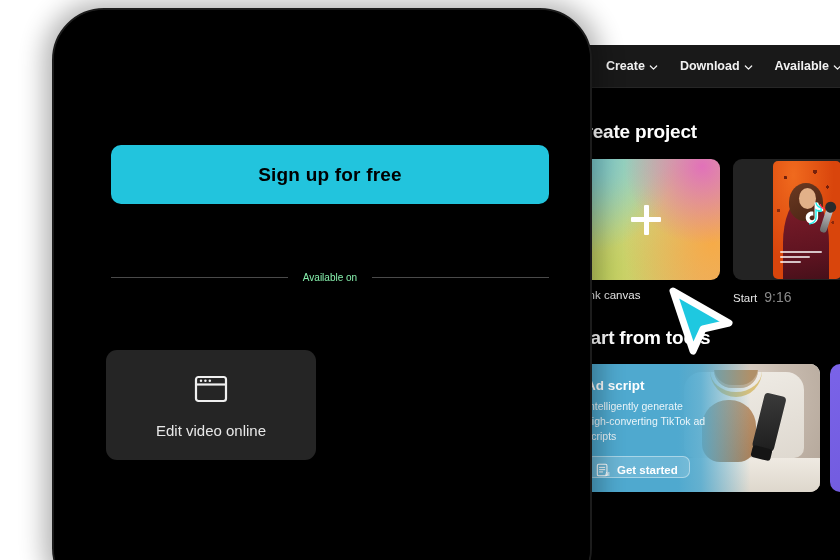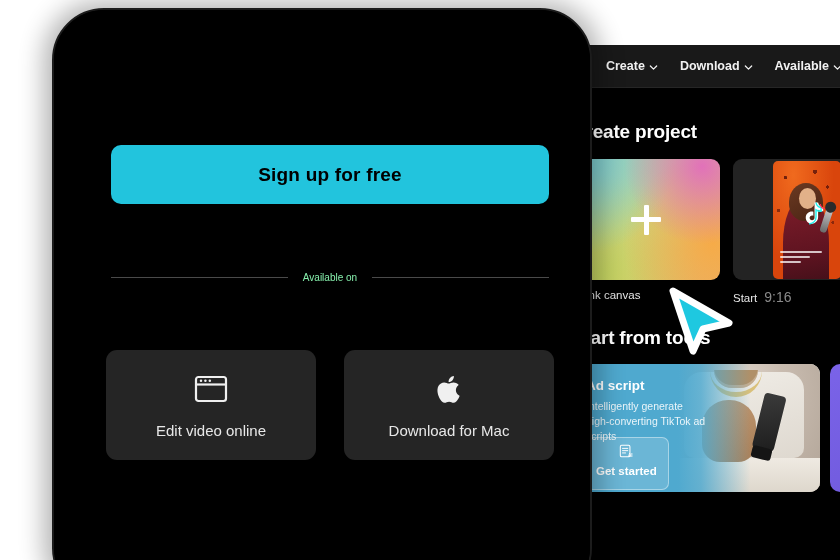--- a/index.html
+++ b/index.html
@@ -362,34 +362,33 @@
   .tool-desc {
     color: rgba(255,255,255,0.88);
     font-size: 10.5px;
     line-height: 1.42;
     margin: 0;
     max-width: 120px;
   }
   .get-started {
     position: absolute;
     left: 14px;
-    bottom: 2px;
+    bottom: 14px;
     display: inline-flex;
     align-items: center;
     gap: 7px;
-    padding: 6px 11px 12px 9px;
+    padding: 6px 11px 0 9px;
     border-radius: 7px;
     background: rgba(255,255,255,0.16);
     border: 1px solid rgba(255,255,255,0.42);
     color: #ffffff;
     font-size: 11.5px;
     font-weight: bold;
     cursor: pointer;
     box-sizing: border-box;
-    flex-direction: column;
   }
   .gs-icon { width: 14px; height: 14px; display: block; }
 
   .tool-card.purple {
     width: 248px;
     background: linear-gradient(150deg, #7a63e8 0%, #6a55d6 100%);
   }
 
   
   .phone-shadow {
@@ -636,27 +635,20 @@
           <svg class="dl-icon" viewBox="0 0 36 36">
             <rect x="3" y="6" width="30" height="24" rx="2.5" fill="none" stroke="#f0f0f0" stroke-width="2.2"></rect>
             <line x1="3" y1="13.5" x2="33" y2="13.5" stroke="#f0f0f0" stroke-width="2.2"></line>
             <circle cx="8" cy="9.8" r="1.25" fill="#f0f0f0"></circle>
             <circle cx="12.4" cy="9.8" r="1.25" fill="#f0f0f0"></circle>
             <circle cx="16.8" cy="9.8" r="1.25" fill="#f0f0f0"></circle>
           </svg>
           <span class="dl-label">Edit video online</span>
         </div>
 
-        <div class="dl-card">
-          <svg class="dl-icon" viewBox="0 0 36 36">
-            <path d="M24.9 19.2c0-3.4 2.8-5 2.9-5.1-1.6-2.3-4-2.6-4.9-2.7-2.1-.2-4.1 1.2-5.2 1.2-1 0-2.7-1.2-4.5-1.2-2.3 0-4.4 1.3-5.6 3.4-2.4 4.1-.6 10.2 1.7 13.6 1.1 1.6 2.5 3.4 4.3 3.4 1.7-.1 2.4-1.1 4.5-1.1s2.7 1.1 4.5 1.1c1.9 0 3.1-1.7 4.2-3.3 1.3-1.9 1.9-3.7 1.9-3.8-.1 0-3.7-1.4-3.8-5.5z" fill="#f0f0f0"></path>
-            <path d="M21.5 9.2c.9-1.1 1.5-2.7 1.4-4.2-1.3.1-3 .9-3.9 2-.8 1-1.6 2.6-1.4 4.1 1.5.1 3-.8 3.9-1.9z" fill="#f0f0f0"></path>
-          </svg>
-          <span class="dl-label">Download for Mac</span>
-        </div>
 
       </div>
     </div>
   </div>
 
   <svg class="cursor" viewBox="0 0 74 72">
     <path d="M10 6 L66 38 L40 44 L30 66 Z" fill="#1ec8e0" stroke="#ffffff" stroke-width="7" stroke-linejoin="round"></path>
   </svg>
 
 </div>

